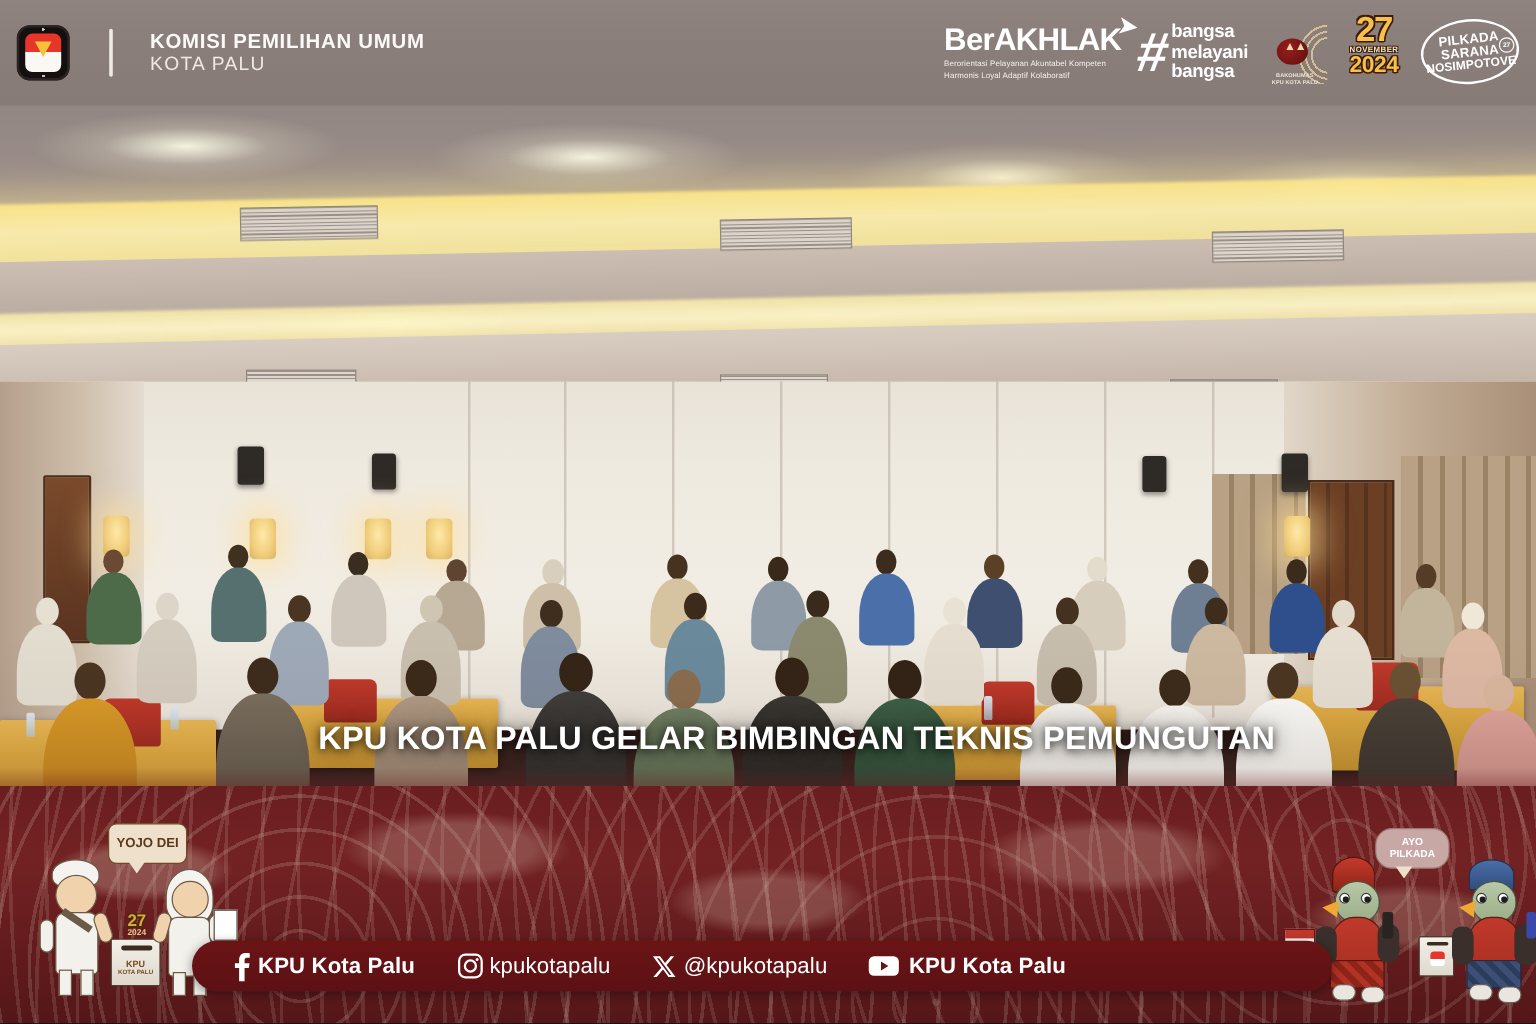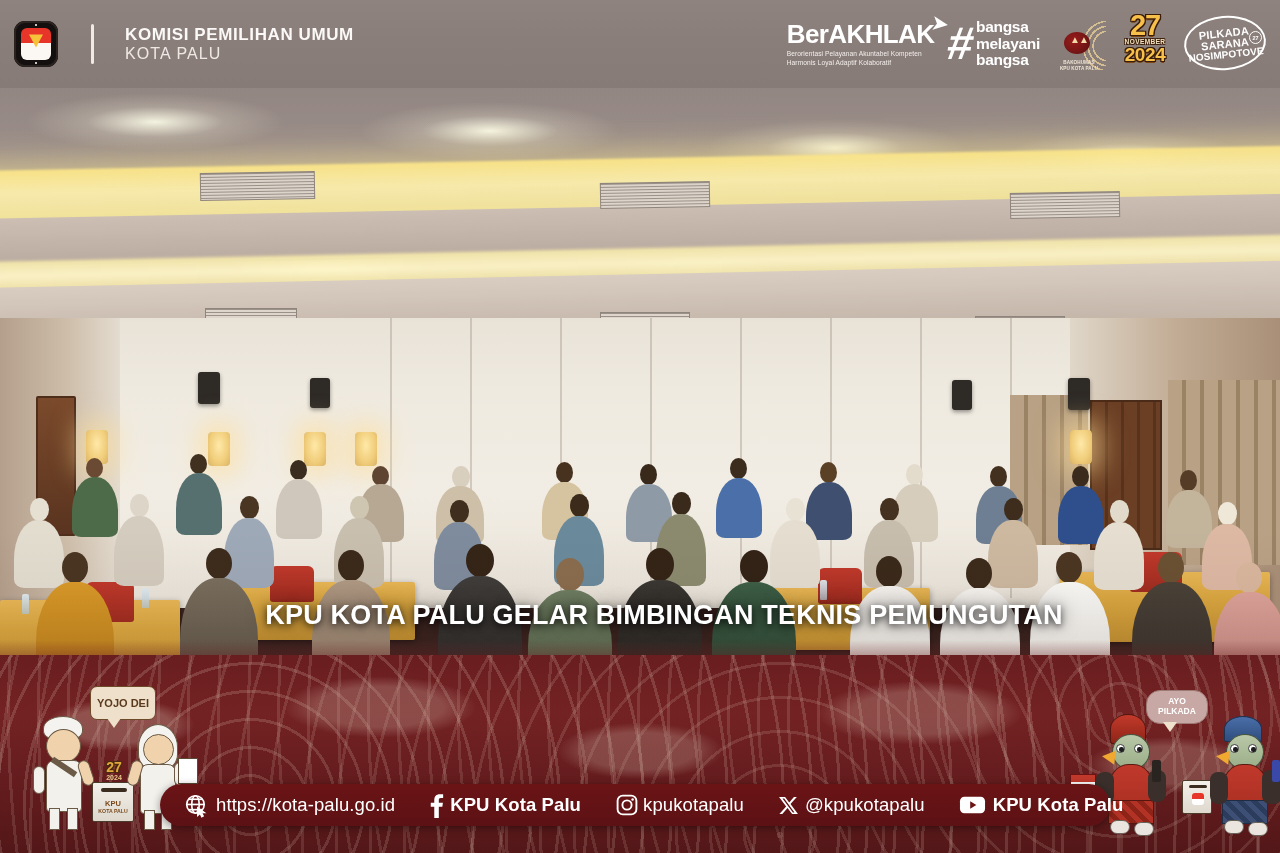--- a/index.html
+++ b/index.html
@@ -459,33 +459,20 @@
       <div style="position:absolute;left:34px;top:106px;width:20px;height:14px;background:#eae6df;border-radius:8px;border:1.2px solid #6a6258;"></div>
     </div>
   </div>
 
   <div class="titleblock">
     <div class="tline">KPU KOTA PALU GELAR BIMBINGAN TEKNIS PEMUNGUTAN</div>
   </div>
 
   <div class="footerbar">
 
-    <div class="fitem" style="margin-left:24px;">
-      <span class="ficon">
-        <svg width="25" height="25" viewBox="0 0 24 24" fill="none" stroke="#fff" stroke-width="1.6">
-          <circle cx="11" cy="11" r="8.4"></circle>
-          <ellipse cx="11" cy="11" rx="3.6" ry="8.4"></ellipse>
-          <line x1="2.6" y1="11" x2="19.4" y2="11"></line>
-          <line x1="4.3" y1="6" x2="17.7" y2="6"></line>
-          <line x1="4.3" y1="16" x2="17.7" y2="16"></line>
-          <path d="M13 14 L13 22 L15.4 19.8 L17 23 L18.6 22.2 L17 19 L20 19 Z" fill="#fff" stroke="#fff" stroke-width="1"></path>
-        </svg>
-      </span>
-      <span class="lbl">https://kota-palu.go.id</span>
-    </div>
 
     <div class="fitem" style="margin-left:34px;">
       <span class="ficon">
         <svg width="16" height="25" viewBox="0 0 12 22" fill="#fff">
           <path d="M7.6 22V12.1h3.1l.5-3.6H7.6V6.2c0-1 .3-1.7 1.8-1.7h2V1.2C11 1.1 9.8 1 8.4 1 5.5 1 3.6 2.8 3.6 6v2.5H.5v3.6h3.1V22h4z"></path>
         </svg>
       </span>
       <span class="lbl" style="margin-left:5px;font-weight:bold;">KPU Kota Palu</span>
     </div>
 

